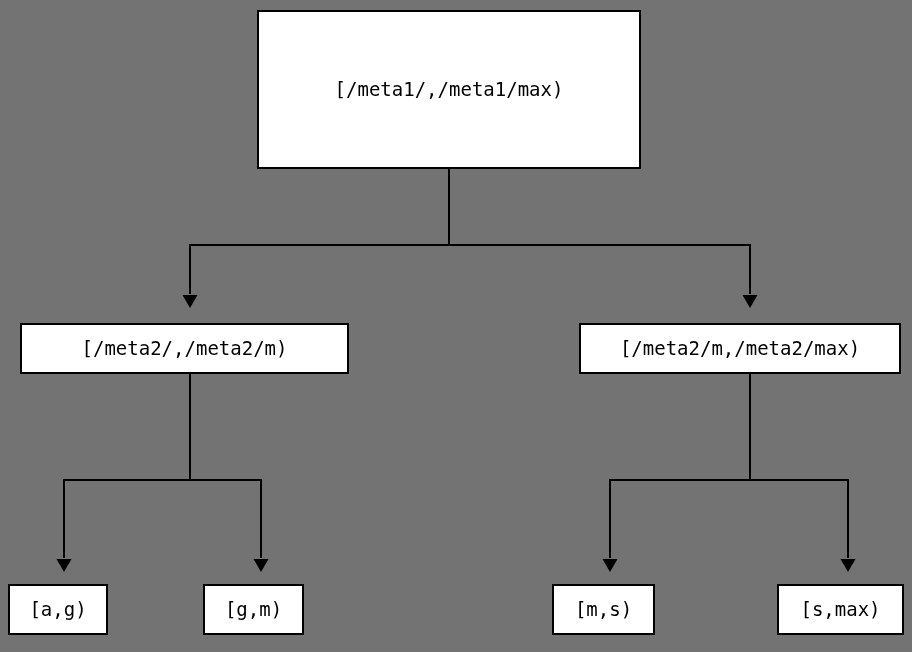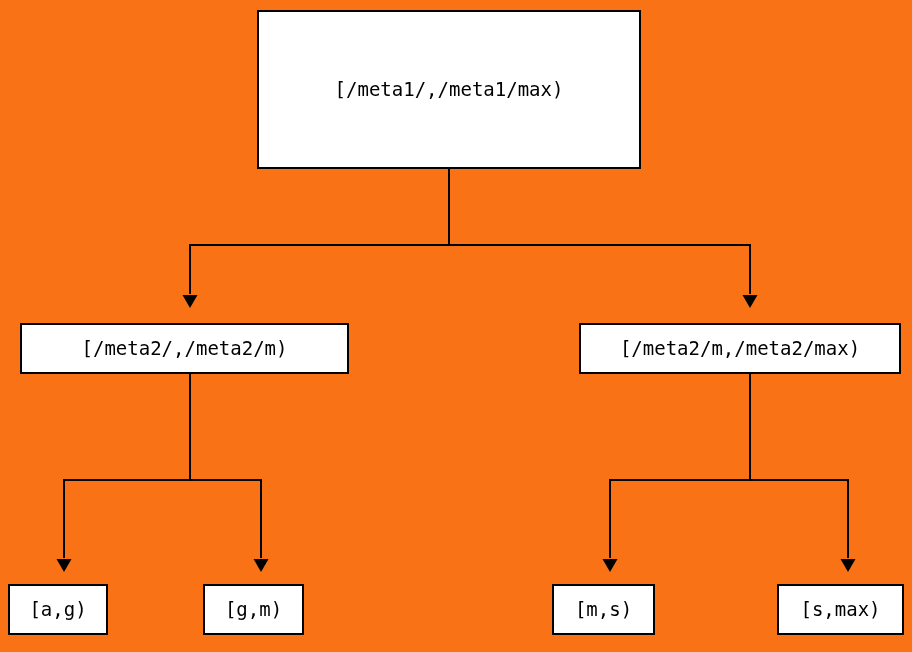--- a/index.html
+++ b/index.html
@@ -4,21 +4,21 @@
 <style>
   html, body {
     margin: 0;
     padding: 0;
     background: #ffffff;
   }
   #diagram-root {
     position: relative;
     width: 912px;
     height: 652px;
-    background: #f97316;
+    background: #737373;
     overflow: hidden;
     font-family: "DejaVu Sans Mono", "Liberation Mono", monospace;
   }
   svg#tree-svg {
     display: block;
     width: 912px;
     height: 652px;
   }
   .node-box {
     fill: #ffffff;

